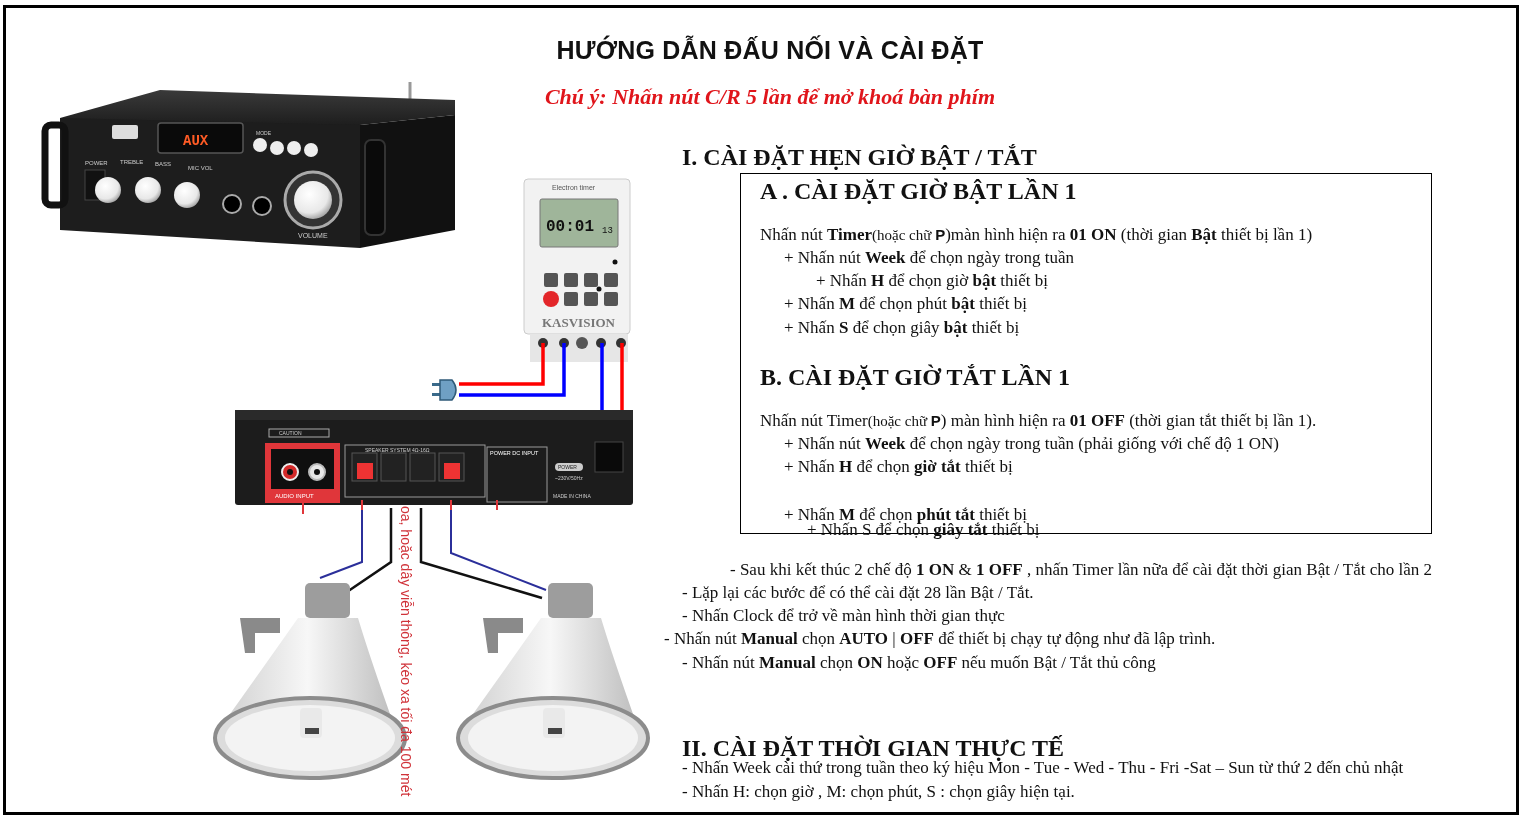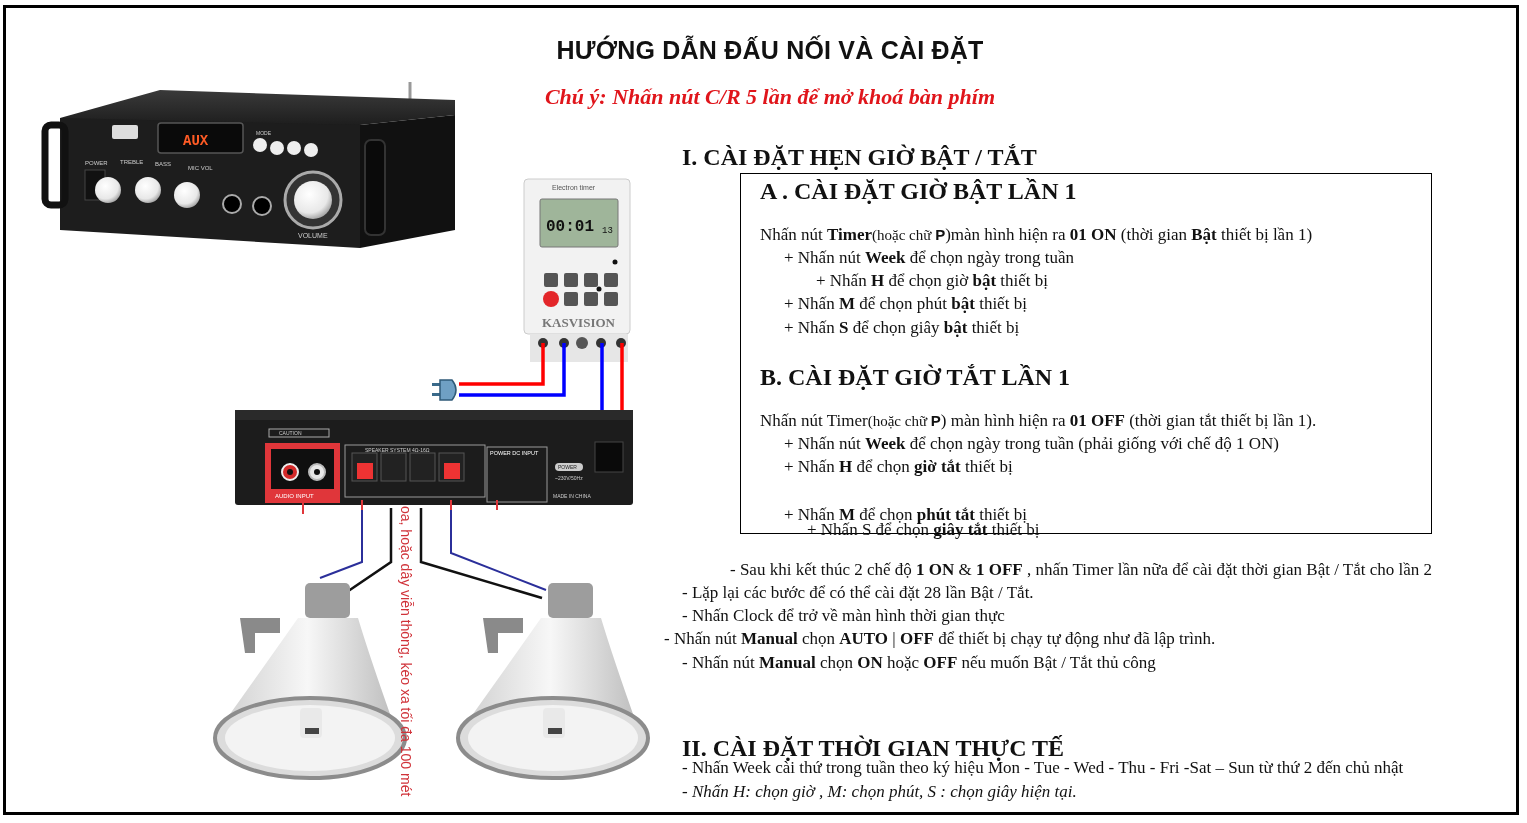--- a/index.html
+++ b/index.html
@@ -197,13 +197,13 @@
 <div class="line" style="left:807px;top:504px;margin-top:16px;"><span>+ Nhấn S để chọn </span><b>giây tắt</b><span> thiết bị</span></div>
 
 <div class="line" style="left:682px;top:560px;margin-left:48px;"><span>- Sau khi kết thúc 2 chế độ </span><b>1 ON</b><span> &amp; </span><b>1 OFF</b><span> , nhấn Timer lần nữa để cài đặt thời gian Bật / Tắt cho lần 2</span></div>
 <div class="line" style="left:682px;top:583px;"><span>- Lặp lại các bước để có thể cài đặt 28 lần Bật / Tắt.</span></div>
 <div class="line" style="left:682px;top:606px;"><span>- Nhấn Clock để trở về màn hình thời gian thực</span></div>
 <div class="line" style="left:664px;top:629px;"><span>- Nhấn nút </span><b>Manual</b><span> chọn </span><b>AUTO</b><span> | </span><b>OFF</b><span> để thiết bị chạy tự động như đã lập trình.</span></div>
 <div class="line" style="left:682px;top:653px;"><span>- Nhấn nút </span><b>Manual</b><span> chọn </span><b>ON</b><span> hoặc </span><b>OFF</b><span> nếu muốn Bật / Tắt thủ công</span></div>
 
 <div class="h1" style="left:682px;top:735px;">II. CÀI ĐẶT THỜI GIAN THỰC TẾ</div>
 <div class="line" style="left:682px;top:758px;">- Nhấn Week cài thứ trong tuần theo ký hiệu Mon - Tue - Wed - Thu - Fri -Sat – Sun từ thứ 2 đến chủ nhật</div>
-<div class="line" style="left:682px;top:782px;font-style:italic;">- Nhấn H: chọn giờ , M: chọn phút, S : chọn giây hiện tại.</div>
+<div class="line" style="left:682px;top:782px;">- Nhấn H: chọn giờ , M: chọn phút, S : chọn giây hiện tại.</div>
 
 </body></html>

